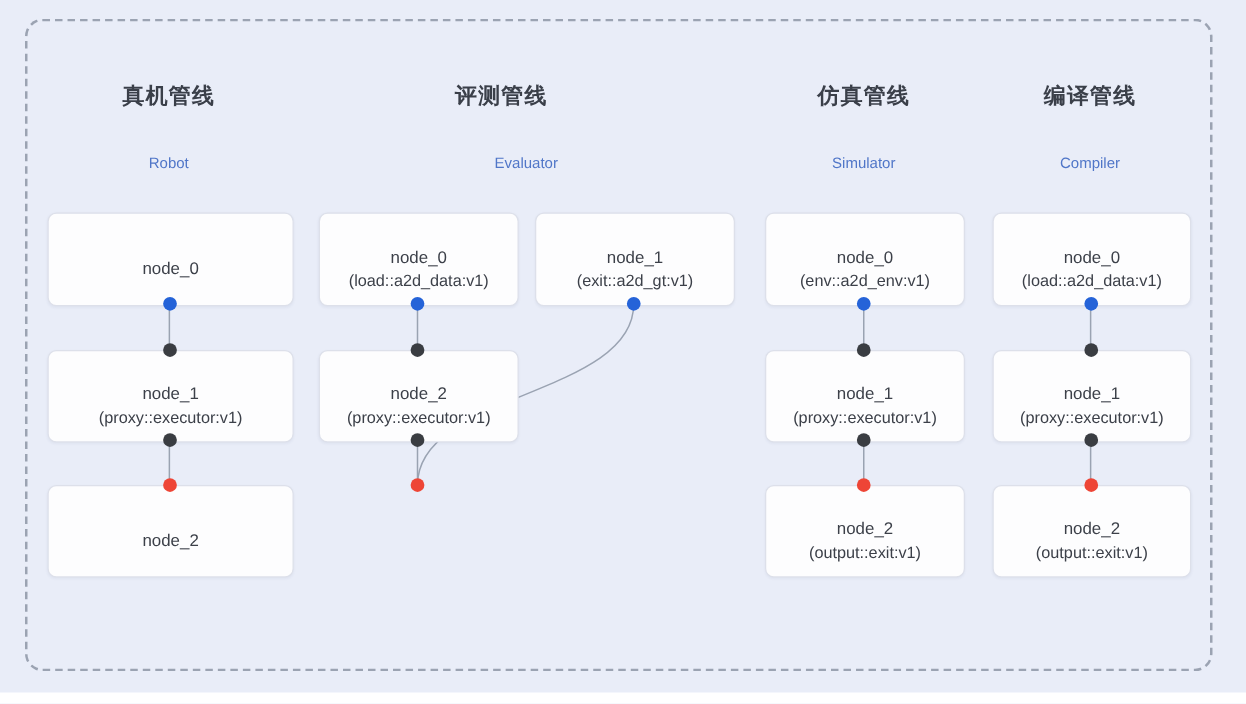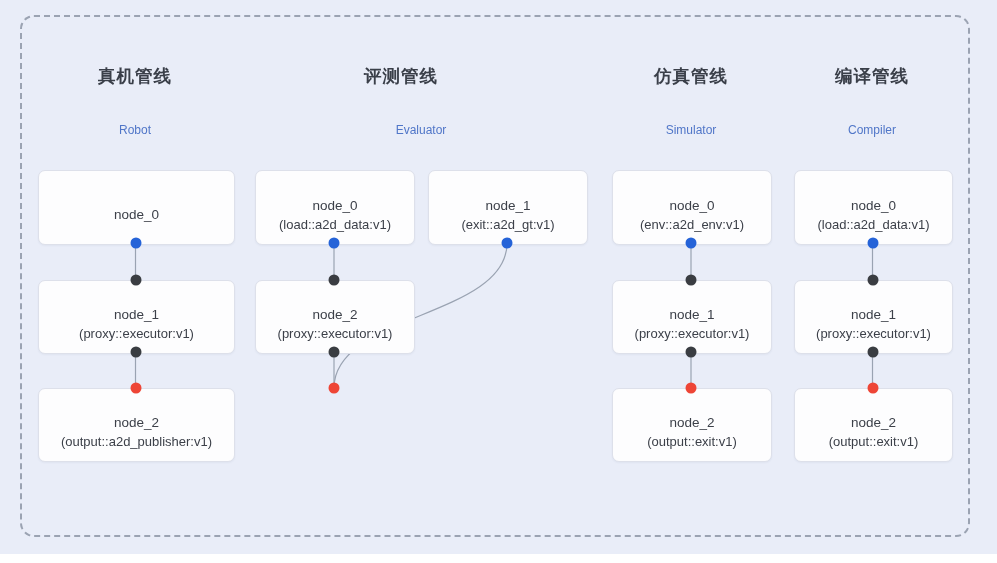--- a/index.html
+++ b/index.html
@@ -81,21 +81,20 @@
 
   <div class="node" style="left:38px;top:170px;width:195px;height:73px">
     <div class="nname">node_0</div>
   </div>
   <div class="node" style="left:38px;top:280px;width:195px;height:72px">
     <div class="nname">node_1</div>
     <div class="ntype">(proxy::executor:v1)</div>
   </div>
   <div class="node" style="left:38px;top:388px;width:195px;height:72px">
     <div class="nname">node_2</div>
-    <div class="ntype">(output::a2d_publisher:v1)</div>
   </div>
 
   <div class="node" style="left:255px;top:170px;width:158px;height:73px">
     <div class="nname">node_0</div>
     <div class="ntype">(load::a2d_data:v1)</div>
   </div>
   <div class="node" style="left:428px;top:170px;width:158px;height:73px">
     <div class="nname">node_1</div>
     <div class="ntype">(exit::a2d_gt:v1)</div>
   </div>

